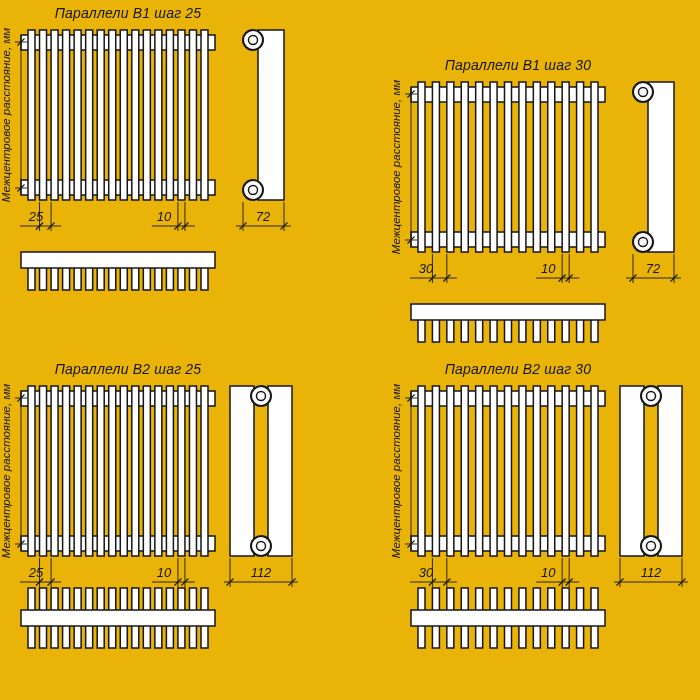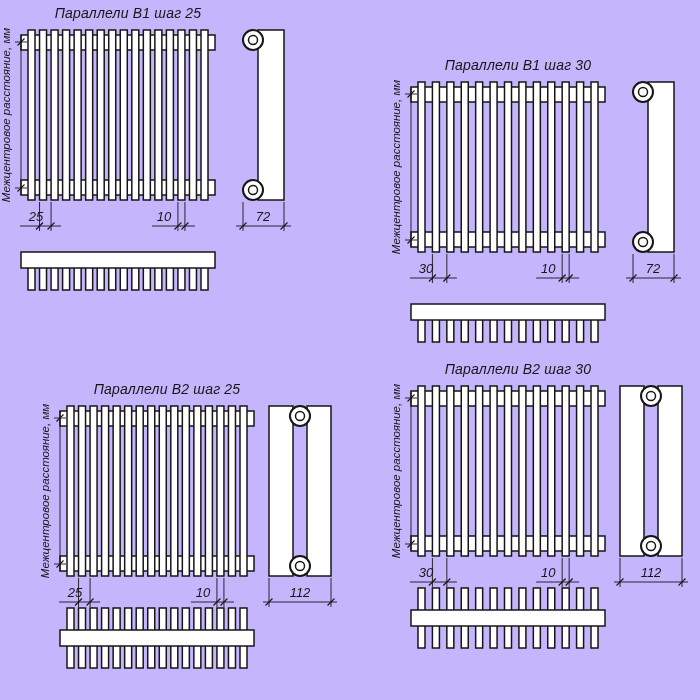--- a/index.html
+++ b/index.html
@@ -1,16 +1,16 @@
 <!DOCTYPE html>
 <html><head>
 <meta charset="utf-8">
 <style>
   html,body{margin:0;padding:0;background:#fff;}
-  .stage{position:relative;width:700px;height:700px;background:#c4b5fd;overflow:hidden;
+  .stage{position:relative;width:700px;height:700px;background:#eab308;overflow:hidden;
          font-family:"Liberation Sans",sans-serif;}
   .panel{position:absolute;}
   svg{display:block;}
   text{fill:#161616;}
   text.title{font:italic 14px "Liberation Sans",sans-serif;letter-spacing:.2px;}
   text.dim{font:italic 13px "Liberation Sans",sans-serif;}
   text.rot{font:italic 11.5px "Liberation Sans",sans-serif;}
 </style>
 </head>
 <body>
@@ -160,21 +160,21 @@
           <line x1="175.66666666666666" y1="229.5" x2="182.66666666666666" y2="222.5" stroke="#161616" stroke-width="1.1"></line>
         </g>
       <text class="title" x="128" y="18" text-anchor="middle">Параллели В1 шаг 30</text>
       <text class="rot" x="10" y="115" text-anchor="middle" transform="rotate(-90 10 115)">Межцентровое расстояние, мм</text>
       <text class="dim" x="36" y="221" text-anchor="middle">30</text>
       <text class="dim" x="158.16666666666666" y="221" text-anchor="middle">10</text>
       <text class="dim" x="263" y="221" text-anchor="middle">72</text>
     </svg>
   </div>
 
-  <div class="panel" style="left:0;top:376px;margin-left:39px;">
+  <div class="panel" style="left:0;top:356px;">
     <svg width="350" height="304" viewBox="0 0 350 304">
       <g>
           <rect x="21" y="35" width="194" height="15" fill="#fff" stroke="#161616" stroke-width="1.5"></rect>
           <rect x="21" y="180" width="194" height="15" fill="#fff" stroke="#161616" stroke-width="1.5"></rect>
           <rect x="28" y="30" width="7" height="170" fill="#fff" stroke="#161616" stroke-width="1.5"></rect>
           <rect x="39.53333333333333" y="30" width="7" height="170" fill="#fff" stroke="#161616" stroke-width="1.5"></rect>
           <rect x="51.06666666666666" y="30" width="7" height="170" fill="#fff" stroke="#161616" stroke-width="1.5"></rect>
           <rect x="62.6" y="30" width="7" height="170" fill="#fff" stroke="#161616" stroke-width="1.5"></rect>
           <rect x="74.13333333333333" y="30" width="7" height="170" fill="#fff" stroke="#161616" stroke-width="1.5"></rect>
           <rect x="85.66666666666666" y="30" width="7" height="170" fill="#fff" stroke="#161616" stroke-width="1.5"></rect>

